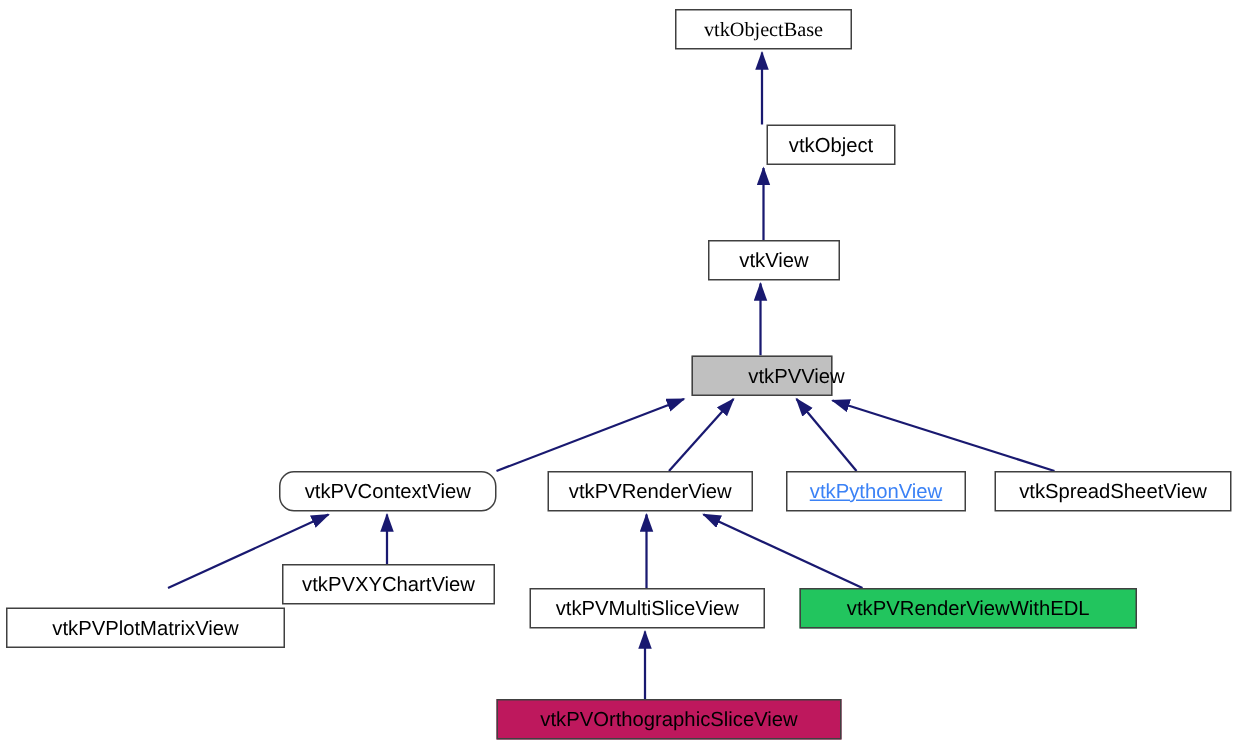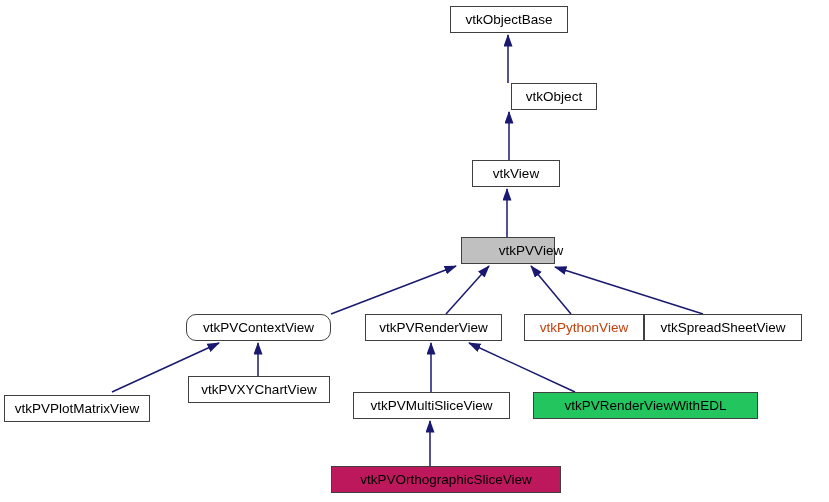--- a/index.html
+++ b/index.html
@@ -67,45 +67,45 @@
         <line x1="703" y1="314" x2="555" y2="267" stroke="#191970" stroke-width="1.5" marker-end="url(#arrowhead)"></line>
         <line x1="112" y1="392" x2="219" y2="343" stroke="#191970" stroke-width="1.5" marker-end="url(#arrowhead)"></line>
         <line x1="258" y1="392" x2="258" y2="343" stroke="#191970" stroke-width="1.5" marker-end="url(#arrowhead)"></line>
         <line x1="431" y1="392" x2="431" y2="343" stroke="#191970" stroke-width="1.5" marker-end="url(#arrowhead)"></line>
         <line x1="575" y1="392" x2="469" y2="343" stroke="#191970" stroke-width="1.5" marker-end="url(#arrowhead)"></line>
         <line x1="430" y1="466" x2="430" y2="421" stroke="#191970" stroke-width="1.5" marker-end="url(#arrowhead)"></line>
       </g>
   </svg>
 
   <div id="node-layer">
-      <div class="node" style="left: 450px; top: 6px; width: 118px; height: 27px; border-color: rgb(64, 64, 64); color: rgb(0, 0, 0); background: rgb(255, 255, 255);">
+      <div class="node" style="left: 450px; top: 6px; width: 118px; height: 27px; border-color: rgb(64, 64, 64); color: rgb(0, 0, 0); background: rgb(255, 255, 255); font-family: Liberation Serif, serif;">
     <span>vtkObjectBase</span>
   </div>
       <div class="node" style="left: 466px; top: 83px; width: 86px; height: 27px; border-color: rgb(64, 64, 64); color: rgb(0, 0, 0); background: rgb(255, 255, 255); margin-left: 45px;">
     <span>vtkObject</span>
   </div>
       <div class="node" style="left: 472px; top: 160px; width: 88px; height: 27px; border-color: rgb(64, 64, 64); color: rgb(0, 0, 0); background: rgb(255, 255, 255);">
     <span>vtkView</span>
   </div>
       <div class="node current" style="left: 461px; top: 237px; width: 94px; height: 27px; border-color: rgb(64, 64, 64); color: rgb(0, 0, 0); background: rgb(192, 192, 192);">
     <span>vtkPVView</span>
   </div>
       <div class="node" style="left: 186px; top: 314px; width: 145px; height: 27px; border-color: rgb(64, 64, 64); color: rgb(0, 0, 0); background: rgb(255, 255, 255); border-radius: 10px;">
     <span>vtkPVContextView</span>
   </div>
       <div class="node" style="left: 365px; top: 314px; width: 137px; height: 27px; border-color: rgb(64, 64, 64); color: rgb(0, 0, 0); background: rgb(255, 255, 255); align-items: center;">
     <span>vtkPVRenderView</span>
   </div>
-      <div class="node" style="left: 524px; top: 314px; width: 120px; height: 27px; border-color: rgb(64, 64, 64); color: #c2410c; background: rgb(255, 255, 255);">
+      <div class="node" style="left: 524px; top: 314px; width: 120px; height: 27px; border-color: rgb(64, 64, 64); color: #3b82f6; background: rgb(255, 255, 255); text-decoration: underline;">
     <span>vtkPythonView</span>
   </div>
-      <div class="node" style="left: 644px; top: 314px; width: 158px; height: 27px; border-color: rgb(64, 64, 64); color: rgb(0, 0, 0); background: rgb(255, 255, 255);">
+      <div class="node" style="left: 663px; top: 314px; width: 158px; height: 27px; border-color: rgb(64, 64, 64); color: rgb(0, 0, 0); background: rgb(255, 255, 255);">
     <span>vtkSpreadSheetView</span>
   </div>
-      <div class="node" style="left: 4px; top: 395px; width: 146px; height: 27px; border-color: rgb(64, 64, 64); color: rgb(0, 0, 0); background: rgb(255, 255, 255);">
+      <div class="node" style="left: 4px; top: 405px; width: 186px; height: 27px; border-color: rgb(64, 64, 64); color: rgb(0, 0, 0); background: rgb(255, 255, 255);">
     <span>vtkPVPlotMatrixView</span>
   </div>
       <div class="node" style="left: 188px; top: 376px; width: 142px; height: 27px; border-color: rgb(64, 64, 64); color: rgb(0, 0, 0); background: rgb(255, 255, 255);">
     <span>vtkPVXYChartView</span>
   </div>
       <div class="node" style="left: 353px; top: 392px; width: 157px; height: 27px; border-color: rgb(64, 64, 64); color: rgb(0, 0, 0); background: rgb(255, 255, 255);">
     <span>vtkPVMultiSliceView</span>
   </div>
       <div class="node" style="left: 533px; top: 392px; width: 225px; height: 27px; border-color: rgb(64, 64, 64); color: rgb(0, 0, 0); background: #22c55e;">
     <span>vtkPVRenderViewWithEDL</span>

